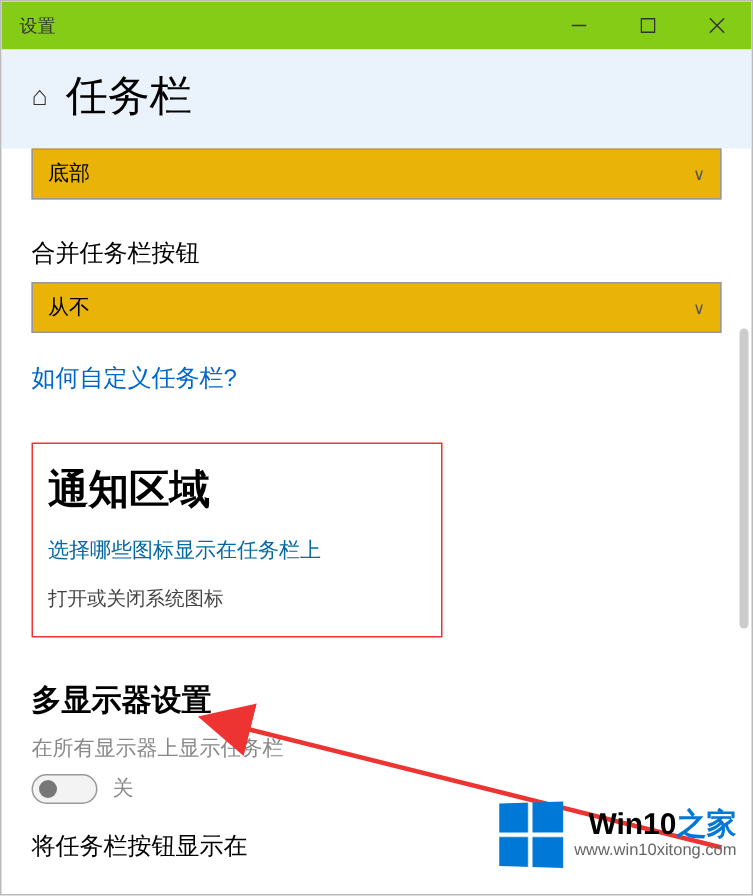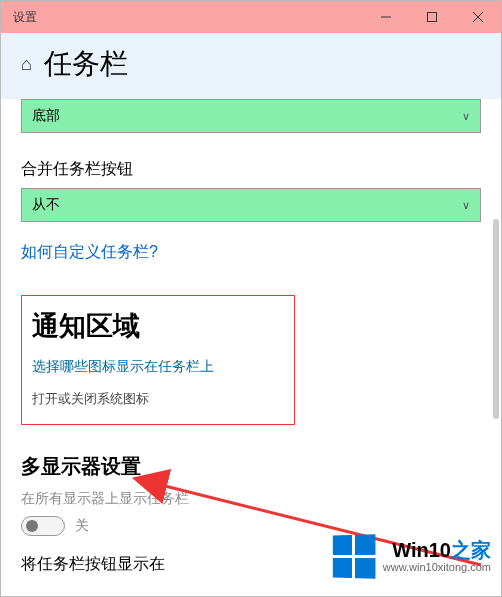--- a/index.html
+++ b/index.html
@@ -11,21 +11,21 @@
     width: 502px;
     height: 597px;
     position: relative;
     overflow: hidden;
     border: 1px solid #bbb;
   }
   .titlebar {
     height: 32px;
     display: flex;
     align-items: center;
-    background: #fca5a5;
+    background: #84cc16;
   }
   .titlebar .title {
     padding-left: 12px;
     font-size: 12px;
     color: #333;
   }
   .win-controls {
     margin-left: auto;
     display: flex;
     height: 100%;
@@ -56,21 +56,21 @@
     padding: 0 20px 20px 20px;
     position: relative;
   }
   .dropdown {
     border: 1px solid #999;
     height: 34px;
     display: flex;
     align-items: center;
     padding: 0 10px;
     font-size: 14px;
-    background: #86efac;
+    background: #eab308;
     cursor: pointer;
   }
   .dropdown .chev {
     margin-left: auto;
     font-size: 11px;
     color: #555;
   }
   .section-label {
     font-size: 16px;
     margin-top: 26px;

